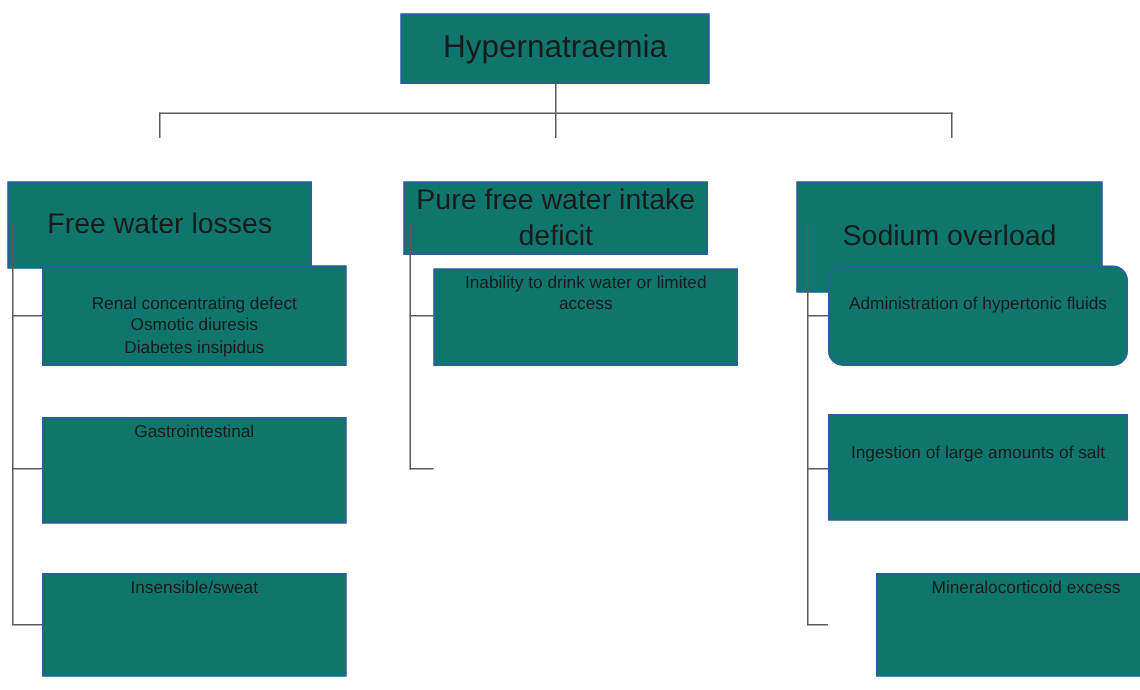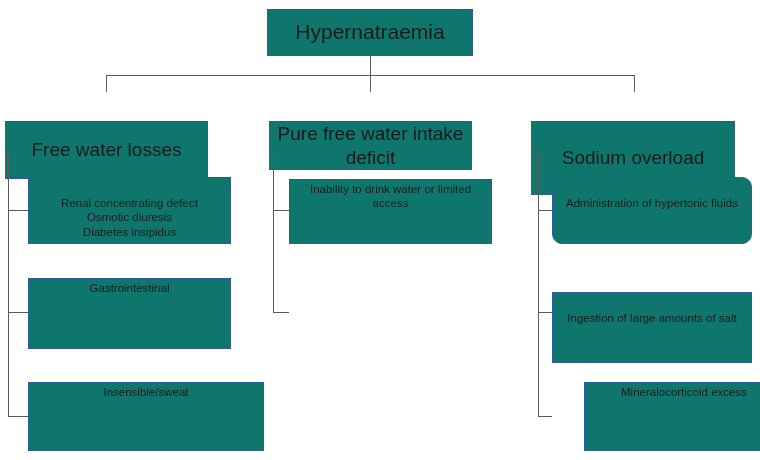--- a/index.html
+++ b/index.html
@@ -77,21 +77,21 @@
   <div class="conn h" style="left:8px; top:416px; width:20px; height:1px;"></div>
 
   <div class="node level3" style="left:28px; top:278px; width:203px; height:71px;">
     <span>Gastrointestinal</span>
   </div>
   <div class="node level3 tall" style="left:28px; top:177px; width:203px; height:67px;">
     <span>Renal concentrating defect
 Osmotic diuresis
 Diabetes insipidus</span>
   </div>
-  <div class="node level3" style="left:28px; top:382px; width:236px; height:69px;">
+  <div class="node level3" style="left:28px; top:382px; width:203px; height:69px;">
     <span>Insensible/sweat</span>
   </div>
 
   <div class="node level2" style="left:269px; top:92px; width:203px; height:49px;">
     <span>Pure free water intake deficit</span>
   </div>
   <div class="conn v" style="left:273px; top:150px; width:1px; height:163px;"></div>
   <div class="conn h" style="left:273px; top:210px; width:16px; height:1px;"></div>
   <div class="conn h" style="left:273px; top:312px; width:16px; height:1px;"></div>
 
@@ -103,20 +103,20 @@
     <span>Sodium overload</span>
   </div>
   <div class="conn v" style="left:538px; top:150px; width:1px; height:266px;"></div>
   <div class="conn h" style="left:538px; top:210px; width:14px; height:1px;"></div>
   <div class="conn h" style="left:538px; top:312px; width:14px; height:1px;"></div>
   <div class="conn h" style="left:538px; top:416px; width:14px; height:1px;"></div>
 
   <div class="node level3 tall" style="left:552px; top:177px; width:200px; height:67px;border-radius:10px;">
     <span>Administration of hypertonic fluids</span>
   </div>
-  <div class="node level3 tall" style="left:552px; top:292px; width:200px; height:71px;">
+  <div class="node level3 tall" style="left:552px; top:276px; width:200px; height:71px;">
     <span>Ingestion of large amounts of salt</span>
   </div>
   <div class="node level3" style="left:552px; top:382px; width:200px; height:69px;margin-left:32px;">
     <span>Mineralocorticoid  excess</span>
   </div>
 
 </div>
 
 </body></html>

